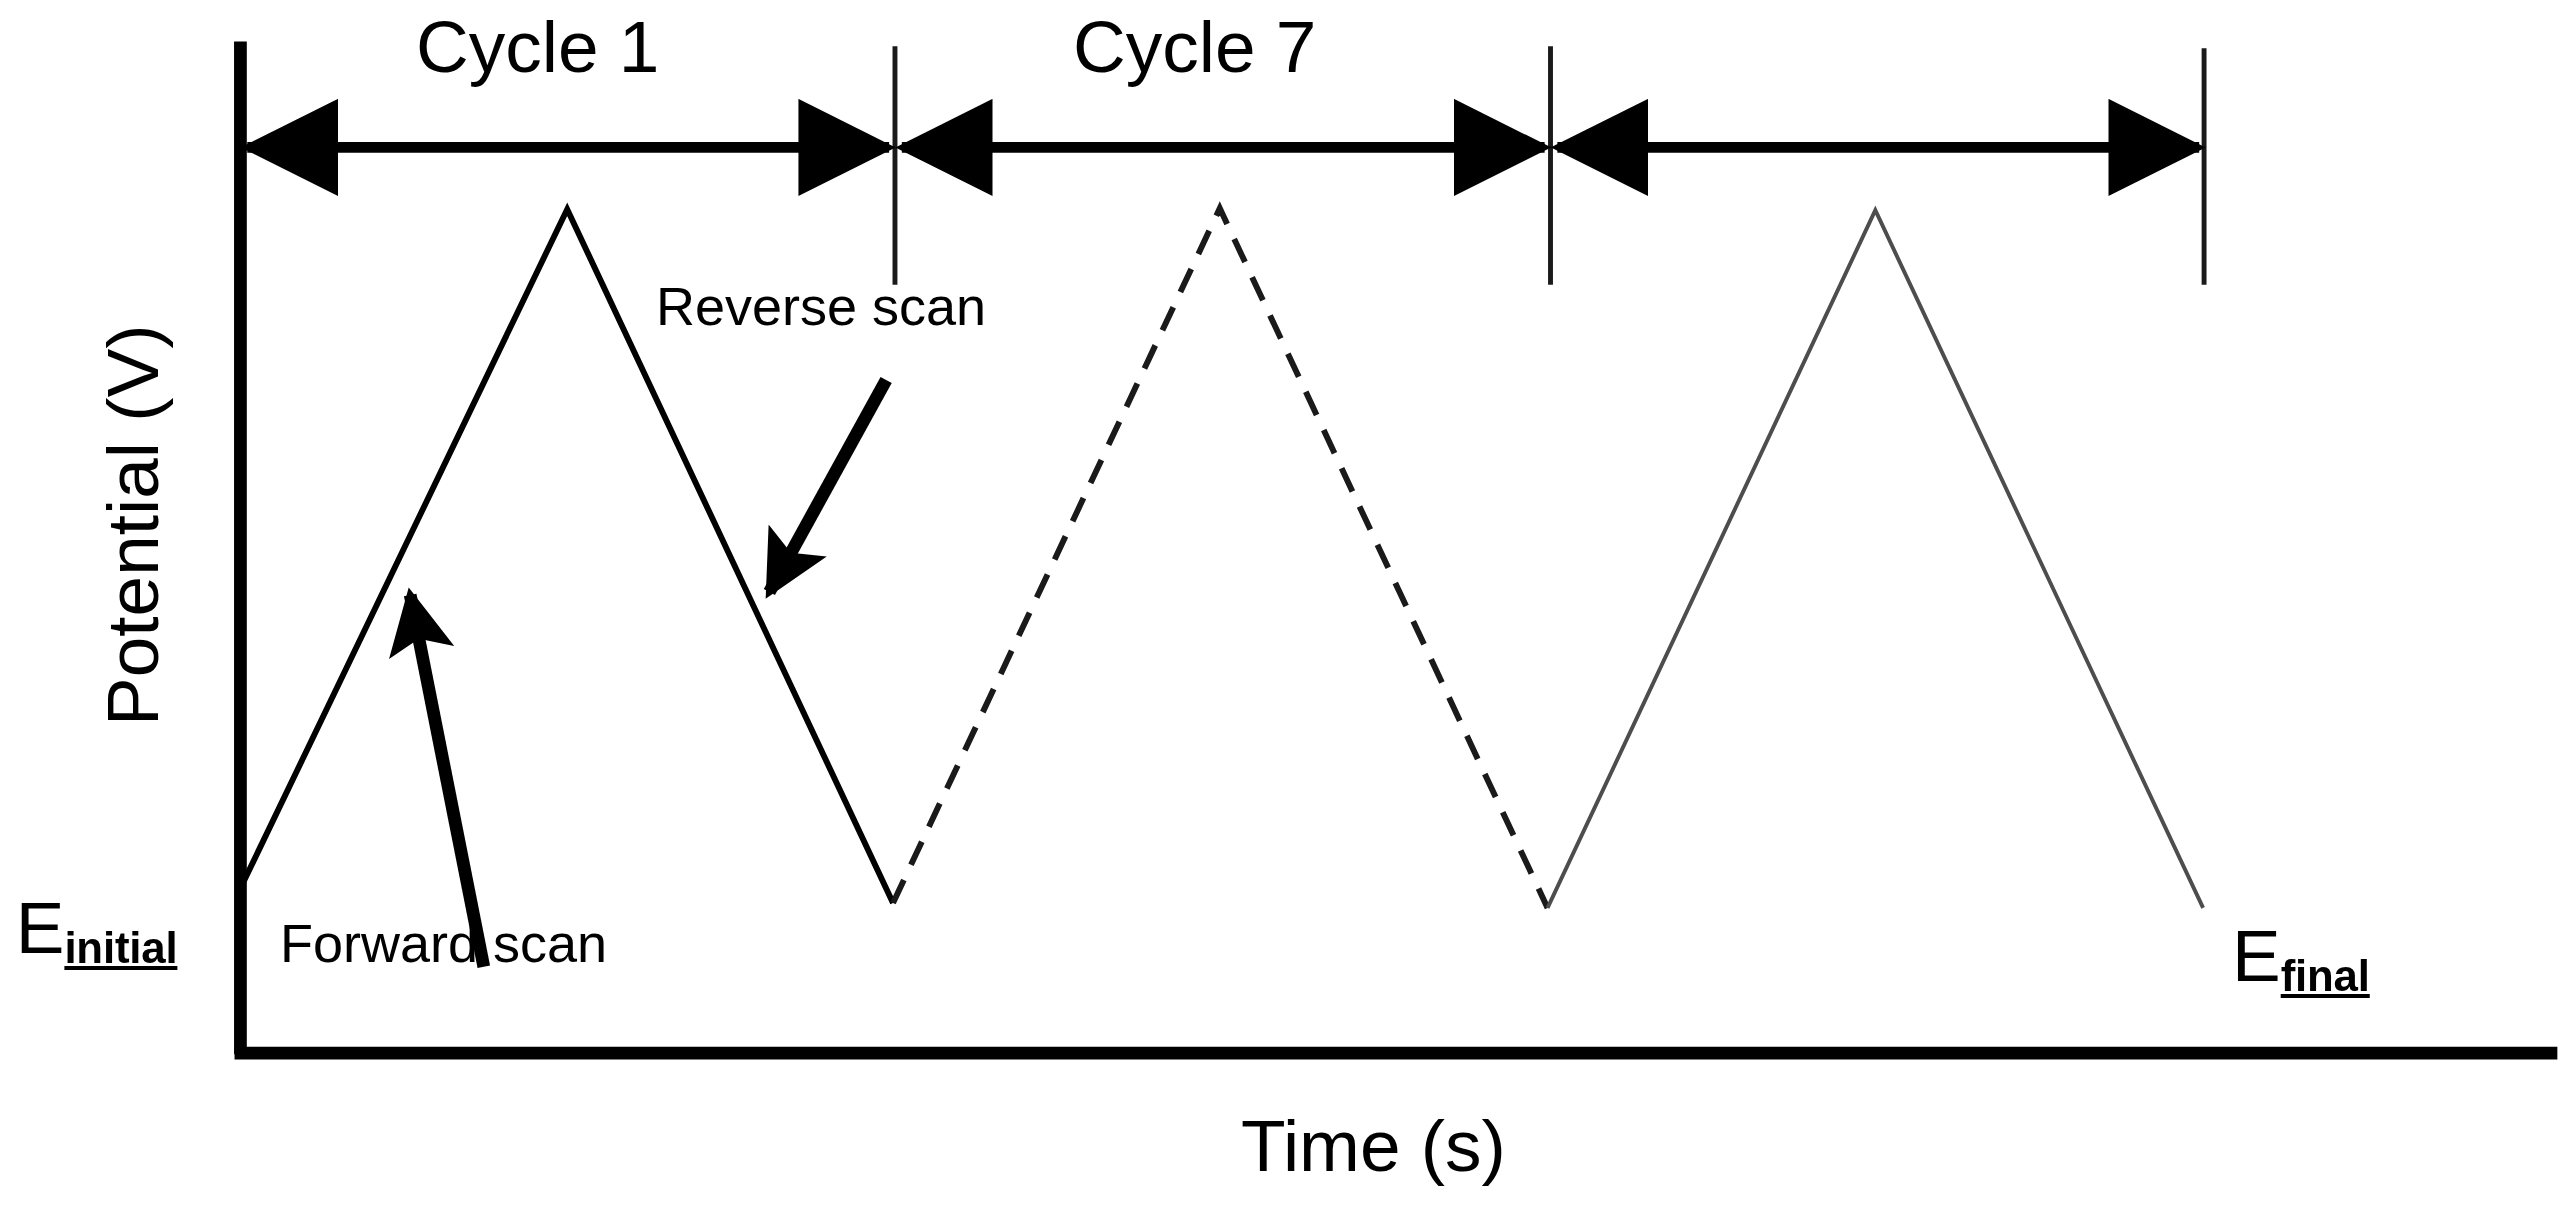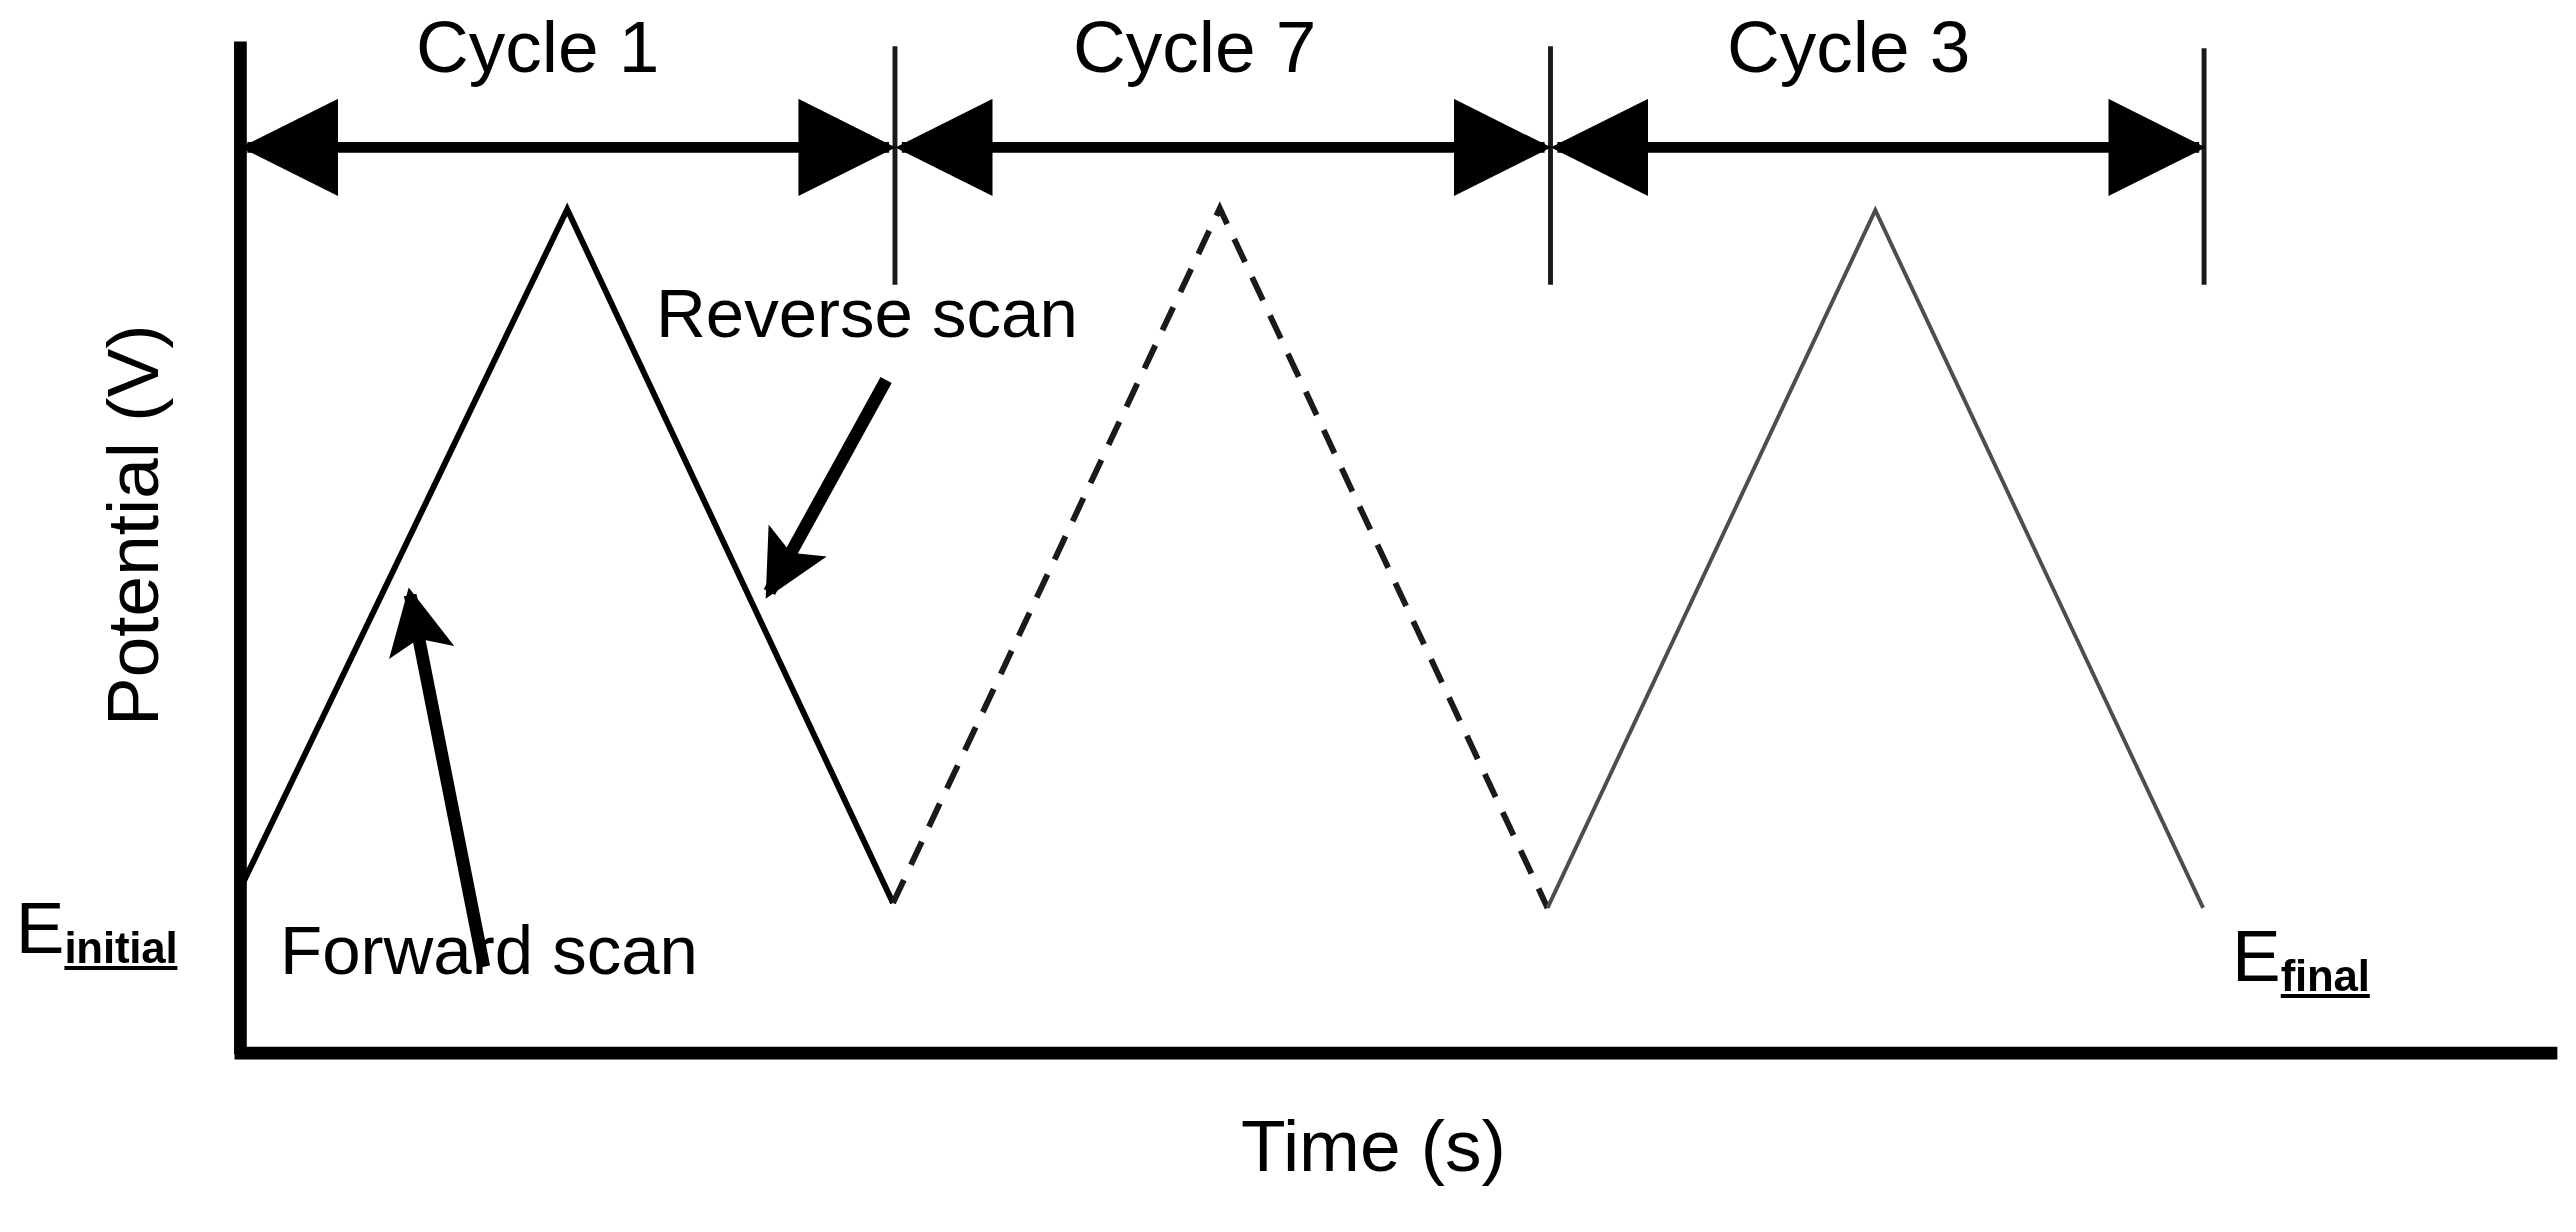--- a/index.html
+++ b/index.html
@@ -26,21 +26,21 @@
     position: absolute;
     white-space: nowrap;
     color: #000000;
     font-family: "Liberation Sans", sans-serif;
     line-height: 1;
   }
   .cycle-label {
     font-size: 73px;
   }
   .annot-label {
-    font-size: 69px;
+    font-size: 54px;
   }
   .axis-label {
     font-size: 73px;
   }
   .e-label {
     font-size: 73px;
   }
   .e-label sub {
     font-size: 0.60em;
     font-weight: bold;
@@ -98,21 +98,20 @@
 
     <g>
       <line x1="903" y1="387" x2="784" y2="603" stroke="#000000" stroke-width="13" marker-end="url(#pointerHead)"></line>
       <line x1="493" y1="985" x2="418" y2="606" stroke="#000000" stroke-width="13" marker-end="url(#pointerHead)"></line>
     </g>
 
   </svg>
 
   <div class="lbl cycle-label" style="left:416px; top:9.8px;">Cycle 1</div>
   <div class="lbl cycle-label" style="left:1073px; top:9.8px;">Cycle 7</div>
-  <div class="lbl cycle-label" style="left:1727px; top:9.8px;">Cycle 3</div>
 
   <div class="lbl annot-label" style="left:656px; top:279px;">Reverse scan</div>
   <div class="lbl annot-label" style="left:280px; top:916px;">Forward scan</div>
 
   <div class="lbl e-label" style="left:15.7px; top:891px;"><span>E</span><sub>initial</sub></div>
 
   <div class="lbl e-label" style="left:2232px; top:919px;"><span>E</span><sub>final</sub></div>
 
   <div class="lbl axis-label" id="y-axis-label" style="left:96px; top:726px; transform: rotate(-90deg);">Potential (V)</div>
 

